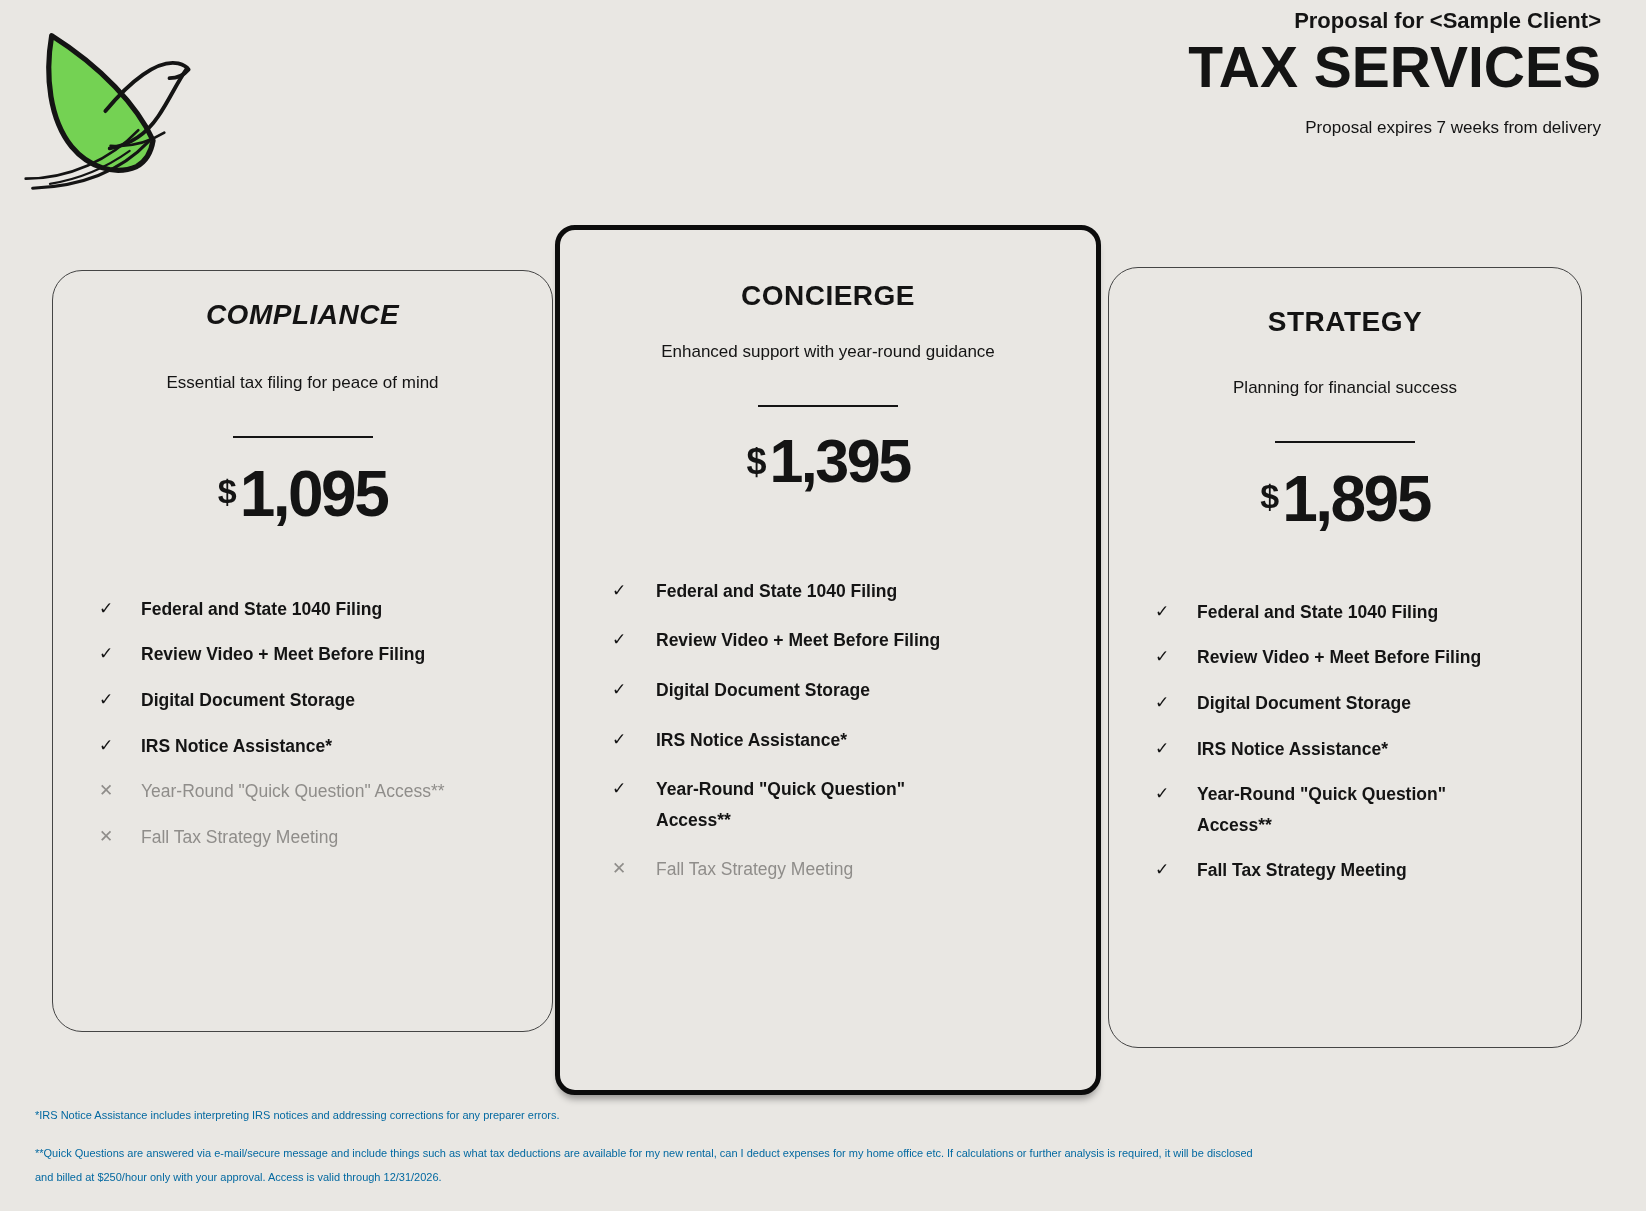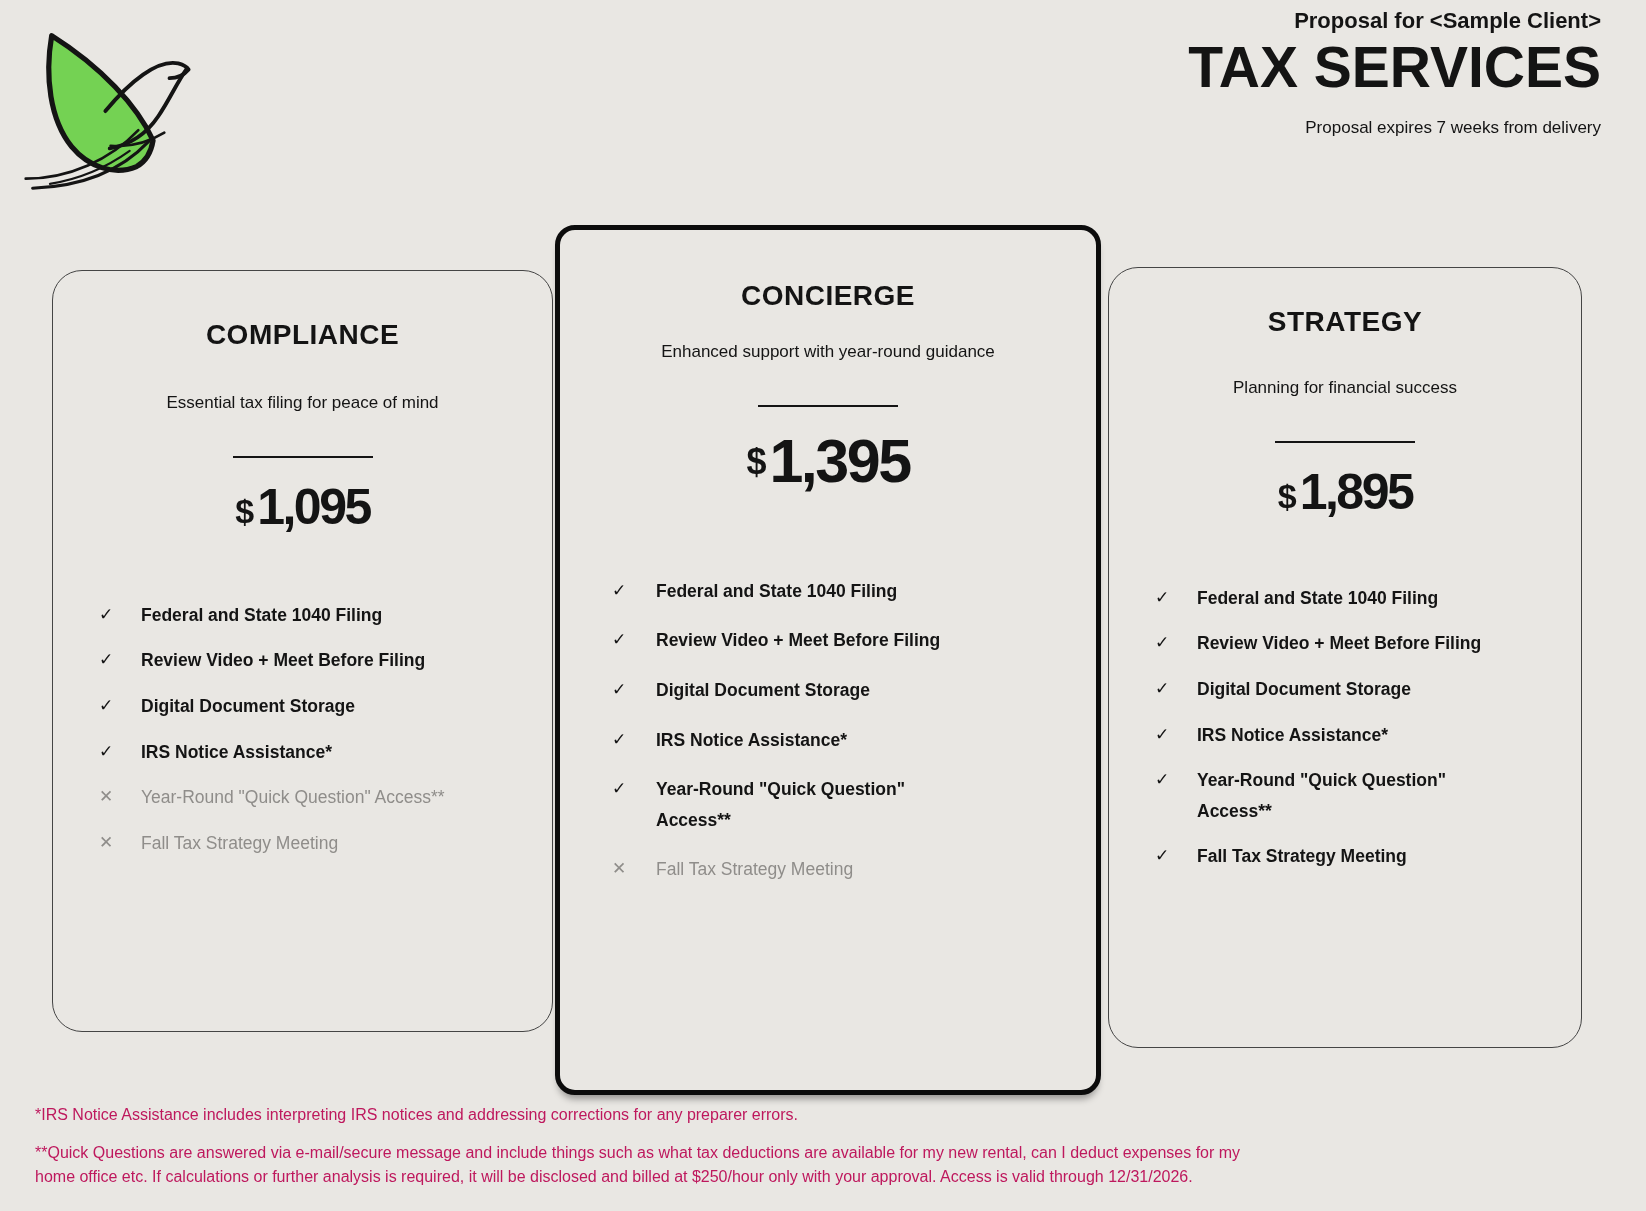--- a/index.html
+++ b/index.html
@@ -16,45 +16,45 @@
   
   .card{
     position:absolute;background:#e9e7e3;border:1.5px solid #454545;
     border-radius:30px;text-align:center;box-sizing:border-box;
   }
   .card1{left:52px;top:270px;width:501px;height:762px;}
   .card2{left:555px;top:225px;width:546px;height:870px;border:5px solid #0c0c0c;
          border-radius:20px;box-shadow:0 7px 7px -3px rgba(0,0,0,.35);}
   .card3{left:1108px;top:267px;width:474px;height:781px;}
   .plan-title{font-size:28px;font-weight:bold;letter-spacing:.5px;margin:0;}
-  .card1 .plan-title{margin-top:48px;}
+  .card1 .plan-title{margin-top:28px;font-style:italic;}
   .card2 .plan-title{margin-top:50px;}
   .card3 .plan-title{margin-top:38px;}
   .tagline{font-size:17px;line-height:1.45;margin:40px auto 0;max-width:380px;}
   .card2 .tagline{margin-top:28px;max-width:370px;}
   .card3 .tagline{margin-top:38px;}
   .divider{width:140px;border:none;border-top:2.5px solid #141414;margin:40px auto 0;}
   .price{display:flex;justify-content:center;align-items:flex-start;margin-top:24px;}
   .currency{font-size:34px;font-weight:bold;margin:10px 3px 0 0;}
-  .amount{font-size:50px;font-weight:bold;letter-spacing:-2.5px;line-height:1;}
+  .amount{font-size:64px;font-weight:bold;letter-spacing:-2.5px;line-height:1;}
   .card2 .amount{font-size:61px;}
   .card2 .currency{font-size:36px;}
   
   .features{list-style:none;text-align:left;margin:66px 0 0;padding:0 24px 0 46px;}
   .card1 .features{margin-top:68px;}
   .card2 .features{margin-top:84px;padding-left:52px;}
   .feature{display:flex;gap:24px;font-size:17.5px;font-weight:bold;
            line-height:1.75;margin-bottom:15px;color:#141414;}
   .card2 .feature{margin-bottom:19px;gap:26px;}
   .feature .fi{flex:none;width:18px;font-size:17px;font-weight:normal;}
   .card2 .fl,.card3 .fl{max-width:320px;}
   .feature.out{color:#8f8d8a;font-weight:normal;}
   
   .footnotes{position:absolute;left:35px;top:1103px;width:1218px;}
-  .footnotes p{margin:0 0 14px;font-size:16px;line-height:24px;color:#be185d;}
+  .footnotes p{margin:0 0 14px;font-size:11px;line-height:24px;color:#0369a1;}
 </style>
 </head>
 <body>
 
 <div class="page">
 
   <svg class="logo" viewBox="0 0 230 210" fill="none" stroke-linecap="round" stroke-linejoin="round">
     <path d="M50,25 C42,72 48,122 73,153 C92,176 122,187 148,176
              C159,170 165,158 167,146 C149,106 107,61 50,25 Z" fill="#74d253" stroke="#141414" stroke-width="6"></path>
     <path d="M112,112 C140,78 172,52 196,57 C203,59 206,61 208,64 C203,70 195,74 186,74" stroke="#141414" stroke-width="4.5"></path>

